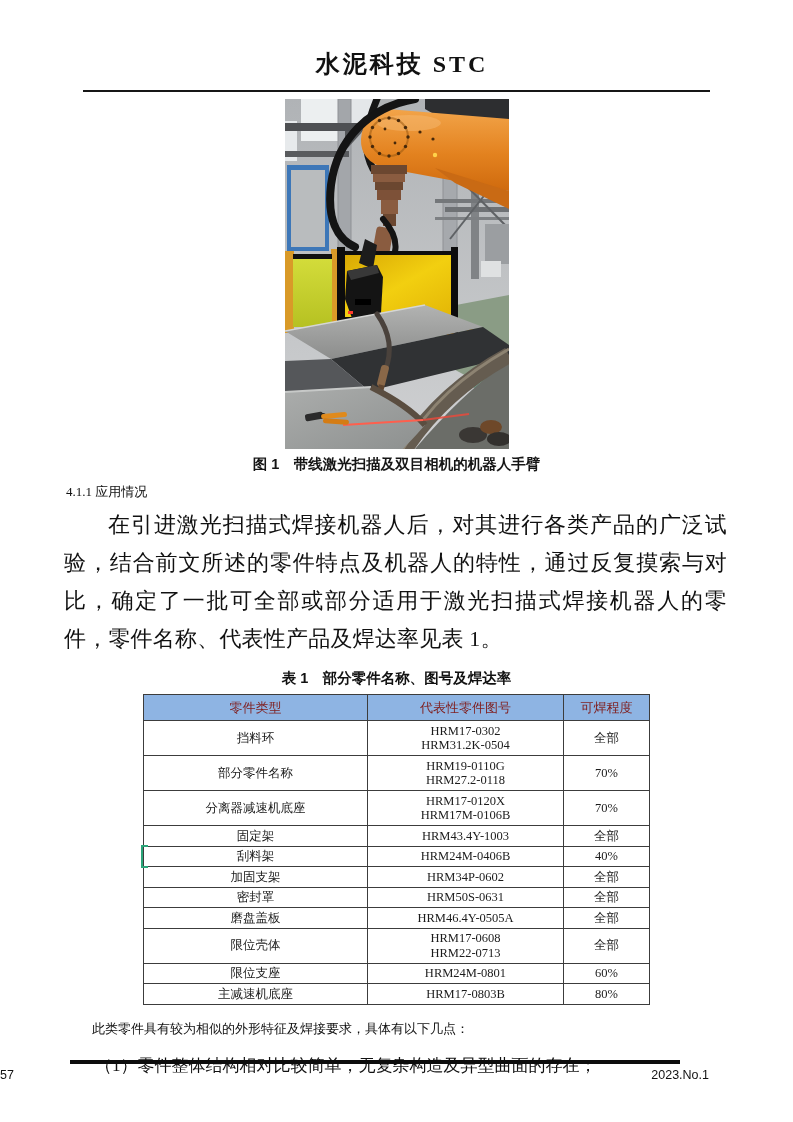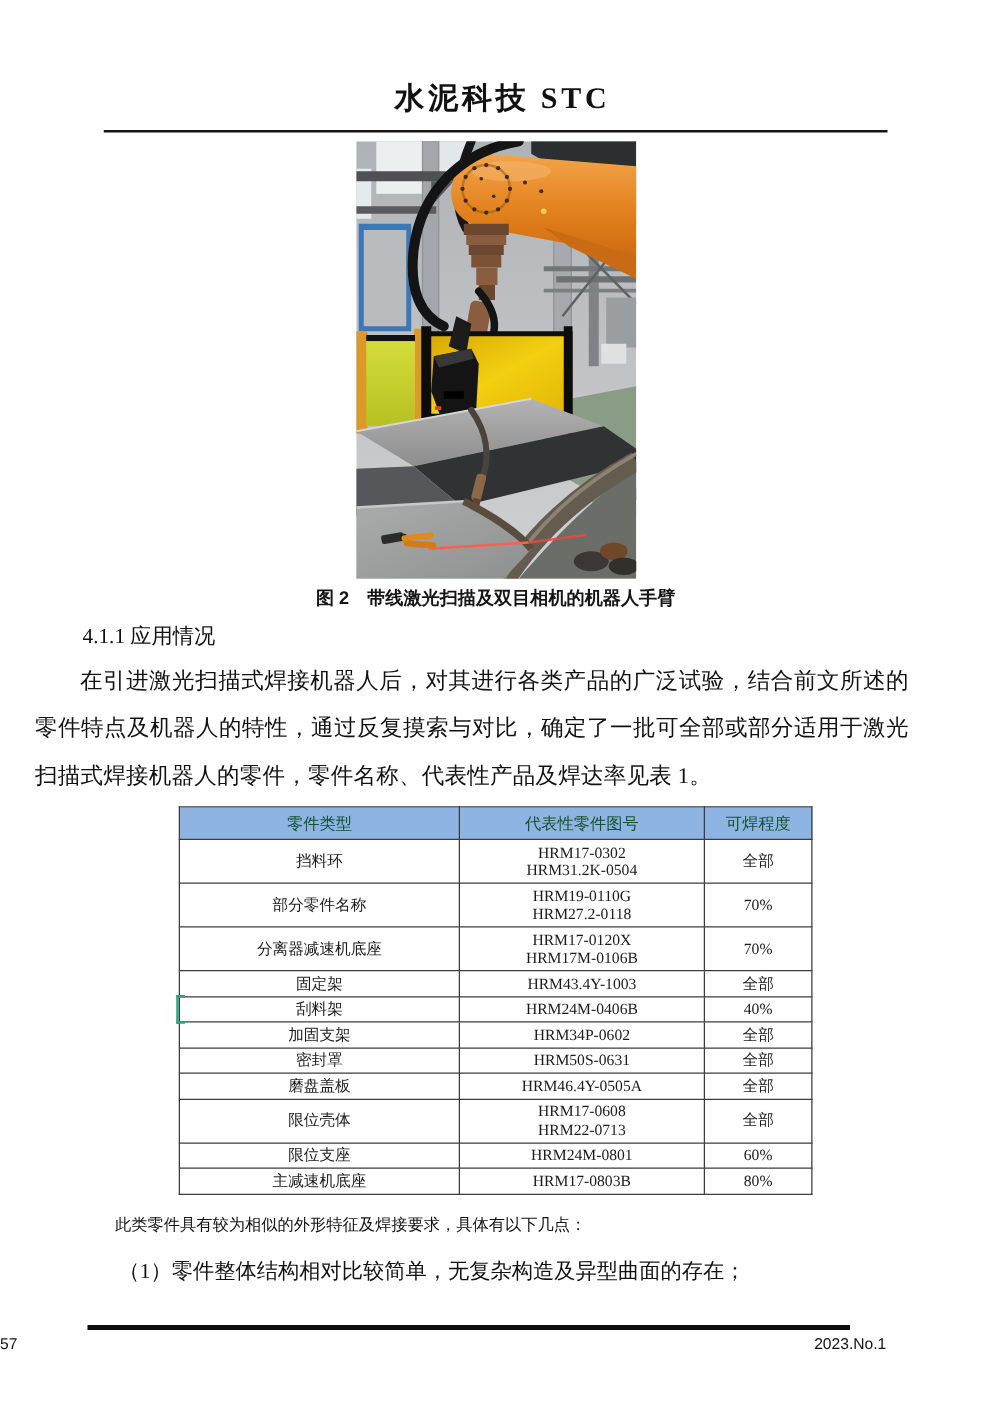--- a/index.html
+++ b/index.html
@@ -1,41 +1,41 @@
 <!DOCTYPE html>
 <html lang="zh"><head>
 <meta charset="utf-8">
 <style>
   * { margin:0; padding:0; box-sizing:border-box; }
   html,body { background:#ffffff; }
   body { width:793px; height:1122px; font-family:"Liberation Serif","DejaVu Serif",serif; color:#111; }
   .page { position:relative; width:793px; height:1122px; background:#fff; overflow:hidden; }
 
-  .journal-title { margin-top:62px; text-align:center; font-size:24px; font-weight:700;
+  .journal-title { margin-top:48px; text-align:center; font-size:24px; font-weight:700;
     letter-spacing:3px; font-family:"Liberation Serif","DejaVu Serif",serif;padding-left:11px; }
   .header-rule { margin:10px 83px 0 83px; border-top:2.5px solid #161616; }
 
   .photo-wrap { width:224px; height:350px; margin:7px auto 0 auto; }
   .photo-wrap svg { display:block; width:224px; height:350px; }
 
   .fig-caption { margin-top:6px; text-align:center; font-family:"Liberation Sans","DejaVu Sans",sans-serif;
     font-weight:700; font-size:14.5px; color:#151515; }
 
-  .heading { margin:9px 66px 0 66px; font-size:17px; font-weight:400; }
-
-  .para { margin:5px 66px 0 28px; font-size:18px; line-height:38px; text-align:justify;
+  .heading { margin:9px 66px 0 66px; font-size:13px; font-weight:400; }
+
+  .para { margin:5px 66px 0 64px; font-size:22px; line-height:38px; text-align:justify;
     text-indent:2em; letter-spacing:0.2px; }
 
   .tbl-caption { margin-top:11px; text-align:center; font-family:"Liberation Sans","DejaVu Sans",sans-serif;
     font-weight:700; font-size:14.5px; }
 
   table.parts { margin:6px 0 0 143px; width:506px; border-collapse:collapse;
     font-size:12.5px; table-layout:fixed; }
   table.parts th { border:1px solid #3c3c3c; padding:3.5px 4px; font-weight:400;
-    font-size:13px; color:#14532d; text-align:center; }
+    font-size:13px; color:#7f1d1d; text-align:center; }
   table.parts td { border:1px solid #3c3c3c; padding:2.5px 4px; text-align:center;
     line-height:14.5px; color:#1b1b1b; }
   td.selected { position:relative; }
   .sel-marker { position:absolute; left:-3px; top:-2px; bottom:-2px; width:7px;
     border:2px solid #2BA579; border-right:none; pointer-events:none; }
 
   .after { margin:9px 66px 0 66px; font-size:13px; line-height:30px; text-indent:2em; }
   .point { margin:7px 66px 16px 66px; font-size:17px; line-height:30px; text-indent:1.7em; }
 
   .footer { position:absolute; left:0; right:0; top:1060px; height:40px;
@@ -234,26 +234,27 @@
       </g>
 
       <g>
         <ellipse cx="188" cy="336" rx="14" ry="8" fill="#3a3734"></ellipse>
         <ellipse cx="206" cy="328" rx="11" ry="7" fill="#6e4829"></ellipse>
         <ellipse cx="214" cy="340" rx="12" ry="7" fill="#32302d"></ellipse>
       </g>
     </svg>
   </figure>
 
-  <div class="fig-caption">图 2　带线激光扫描及双目相机的机器人手臂</div>
+  <div class="fig-caption">图 1　带线激光扫描及双目相机的机器人手臂</div>
 
   <h3 class="heading">4.1.1 应用情况</h3>
 
   <p class="para">在引进激光扫描式焊接机器人后，对其进行各类产品的广泛试验，结合前文所述的零件特点及机器人的特性，通过反复摸索与对比，确定了一批可全部或部分适用于激光扫描式焊接机器人的零件，零件名称、代表性产品及焊达率见表 1。</p>
 
+  <div class="tbl-caption">表 1　部分零件名称、图号及焊达率</div>
 
   <table class="parts">
     <colgroup>
         <col style="width:224px">
         <col style="width:196px">
         <col style="width:86px">
       </colgroup>
     <thead>
       <tr>
         <th style="background: rgb(142, 180, 227);">零件类型</th>

